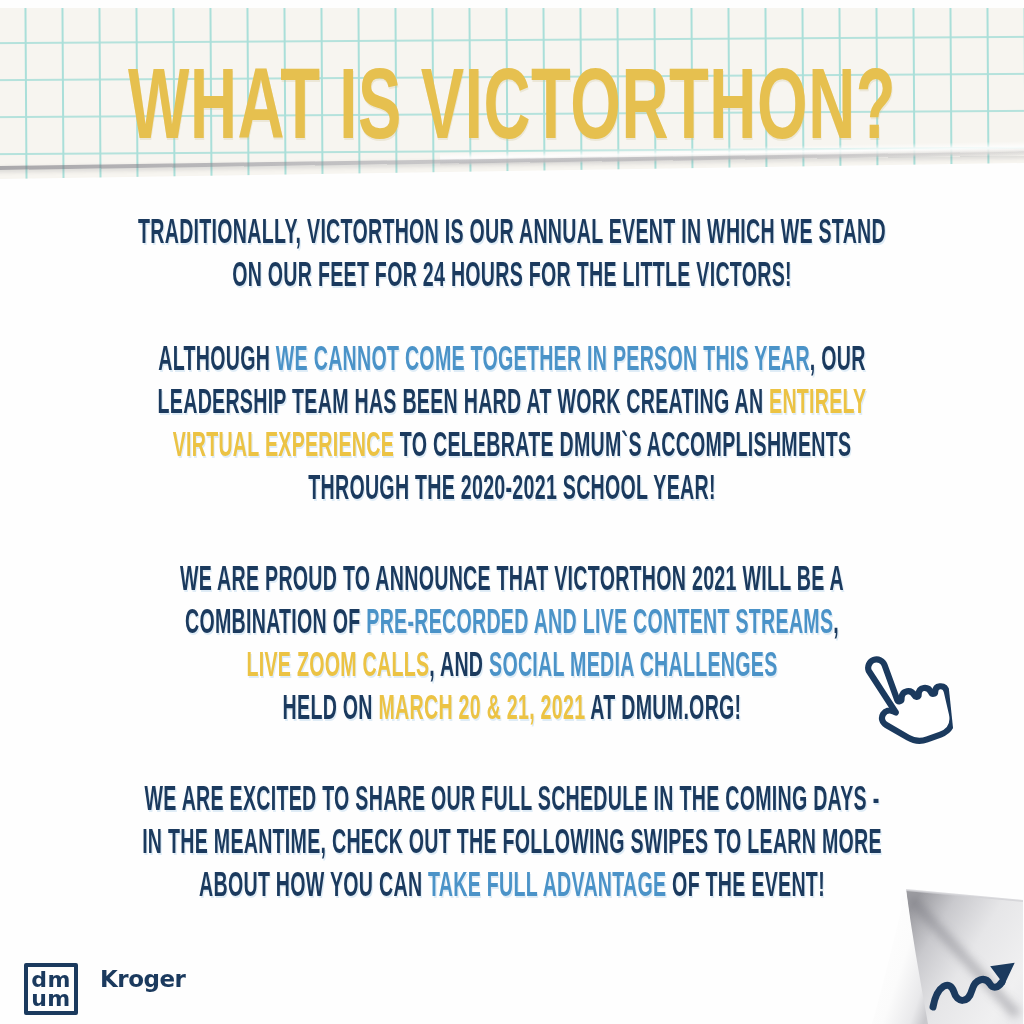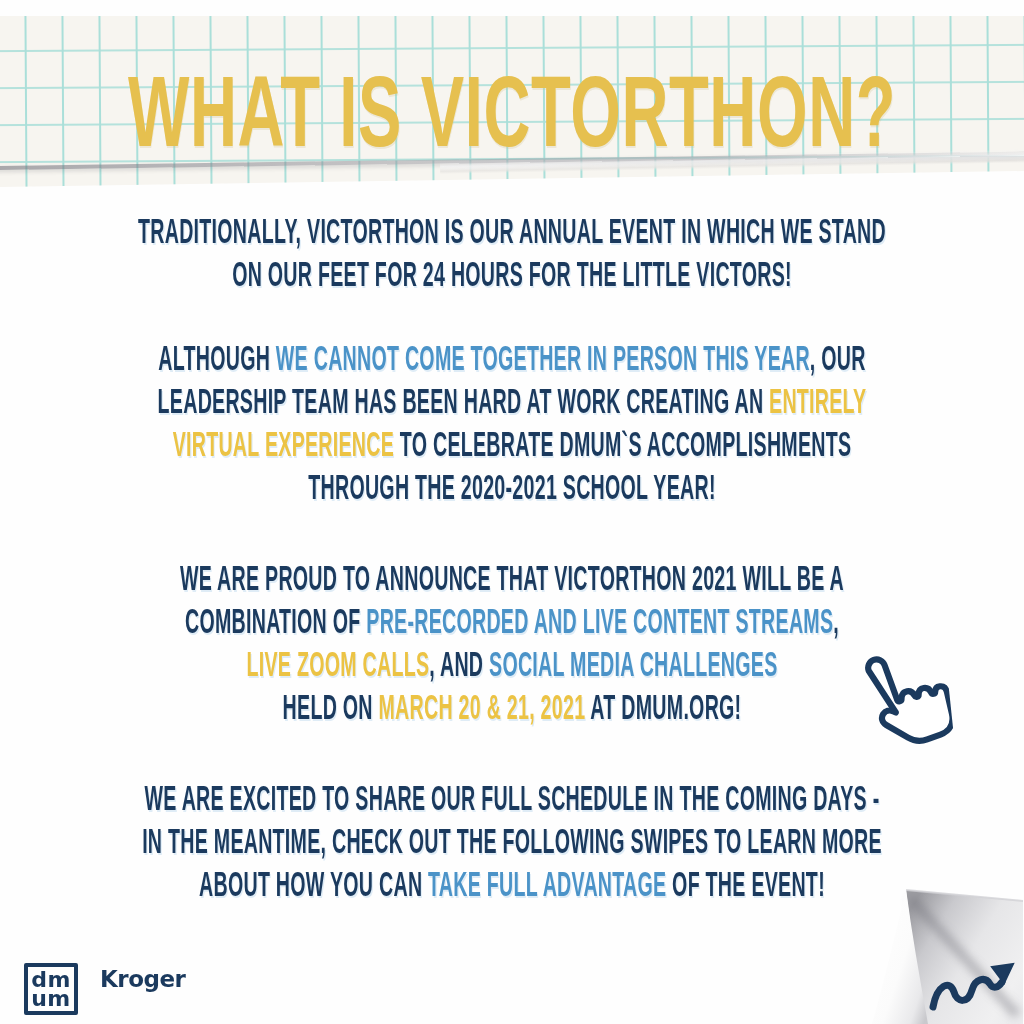--- a/index.html
+++ b/index.html
@@ -1,20 +1,20 @@
 <!DOCTYPE html>
 <html style="--navy: #1B3A5E; --blue: #4B93C8; --yellow: #ECC344; --title-yellow: #E6C04F; --grid-teal: #AADFD9; --paper-bg: #F7F5F0; --curl-gray: #EAEAEC;"><head>
 <meta charset="utf-8">
 <style>
   html,body{margin:0;padding:0;}
   body{background:#ffffff; font-family:"Liberation Sans","DejaVu Sans",sans-serif;}
   .canvas{position:relative; width:1024px; height:1024px; background:#fefefe; overflow:hidden;}
 
   
-  .paper{position:absolute; top:16px; left:0; width:1024px; height:176px; overflow:hidden;
+  .paper{position:absolute; top:8px; left:0; width:1024px; height:176px; overflow:hidden;
          clip-path:polygon(0 0,100% 0,100% 155px,0 171px);}
   .grid-layer{position:absolute; inset:-14px; background-color:#f7f5f0;
     background-image:
       linear-gradient(to right, #aadfd9 2px, transparent 2px),
       linear-gradient(to bottom, #b5e2dc 2px, transparent 2px);
     background-size:37px 37px; background-position:2px 8px;
     transform:rotate(-0.35deg);}
   .paper-crease{position:absolute; left:440px; top:138px; width:640px; height:14px;
     background:linear-gradient(to bottom, rgba(255,255,255,0), #ffffff 45%, rgba(230,228,225,0.9) 80%, rgba(255,255,255,0));
     transform:rotate(-1.1deg); opacity:.9;}

